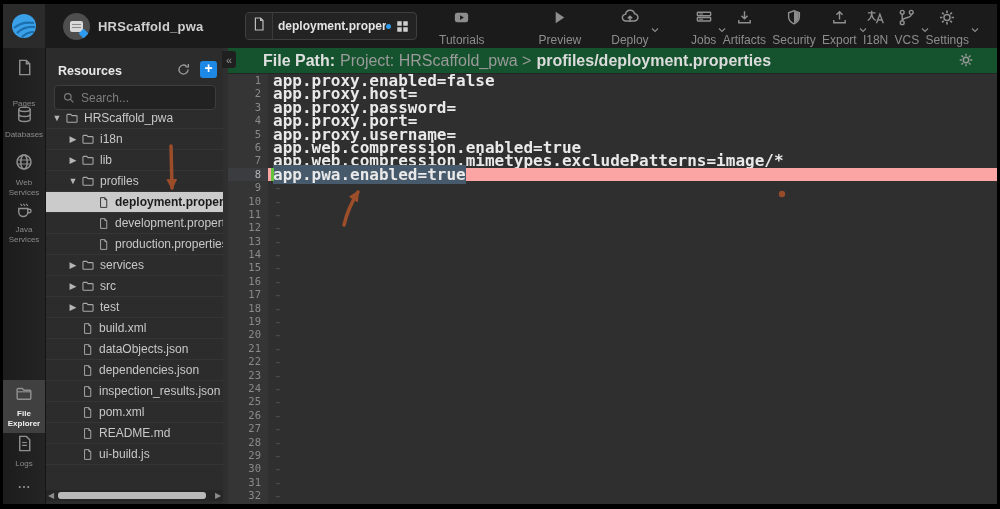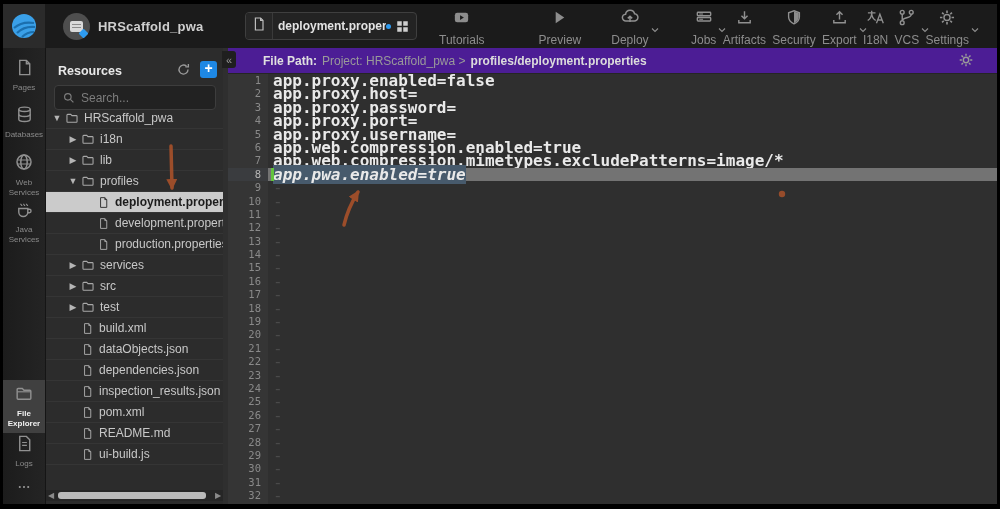--- a/index.html
+++ b/index.html
@@ -78,38 +78,38 @@
   #tree-hscroll .hs-arrow { width:10px; color:#8a8a8a; font-size:8px; text-align:center; flex:none; cursor:pointer; }
   #tree-hscroll .hs-thumb { height:7px; background:#b9b9b9; border-radius:3px;
     margin-left:2px; width:148px; cursor:pointer; }
 
   #collapse-btn { position:absolute; left:219px; top:47px; width:14px; height:17px;
     background:#1f1f1f; border-radius:0 3px 3px 0; color:#9a9a9a; font-size:11px;
     display:flex; align-items:center; justify-content:center; cursor:pointer; z-index:5; }
 
   
   #editor { position:absolute; left:225px; top:44px; right:0; bottom:0; background:#2f2f2f; }
-  #filepath-bar { position:absolute; left:0; top:0; right:0; height:26px; background:#4c1d95;
+  #filepath-bar { position:absolute; left:0; top:0; right:0; height:26px; background:#14532d;
     border-bottom:1px solid #252525; display:flex; align-items:center; padding-left:35px;
-    font-size:12px; white-space:nowrap; }
+    font-size:16px; white-space:nowrap; }
   #filepath-bar .fp-prefix { color:#e0e0e0; font-weight:bold; margin-right:5px; }
   #filepath-bar .fp-project { color:#9a9a9a; margin-right:5px; }
   #filepath-bar .fp-path { color:#dcdcdc; font-weight:bold; }
   #fp-gear { position:absolute; right:22px; top:3px; cursor:pointer; }
 
   #code-area { position:absolute; left:0; top:26px; right:0; bottom:0; overflow:hidden;
     font-family:"DejaVu Sans Mono","Liberation Mono",monospace; }
   #gutter { position:absolute; left:0; top:0; width:40px; bottom:0; background:#353535; }
   .gut-num { height:13.4px; line-height:13.4px; font-size:10.5px; color:#8a8a8a;
     text-align:right; padding-right:7px; }
   #code-lines { position:absolute; left:40px; top:0; right:0; bottom:0; background:#2f2f2f; }
   .code-line { height:13.4px; line-height:13.4px; font-size:16px; color:#e9e9e9;
     font-weight:bold; padding-left:5px; white-space:pre; position:relative; }
   .code-line.empty::before { content:"-"; color:#4a4a4a; font-weight:normal; }
-  .code-line.current { background:#737373;font-style:italic; }
+  .code-line.current { background:#fca5a5; }
   .gut-num.current { background:#3a3c3f; color:#b5b5b5; }
   .code-line .sel { background:#475a6c; }
   .code-line .cursor-bar { position:absolute; left:3px; top:0.5px; width:3px; height:12.5px;
     background:#62c33e; }
 
   
   #annotations { position:absolute; left:0; top:0; width:994px; height:500px;
     pointer-events:none; z-index:20; }
 </style>
 </head>
@@ -258,21 +258,21 @@
           </div>
                  <div class="tb-label">Settings</div>
           <span class="tb-chev"><svg width="10" height="10" viewBox="0 0 20 20" fill="none" stroke="#909090" stroke-width="1.5">
               <path d="M4,7 L10,13 L16,7" stroke="#8d8d8d" stroke-width="2.2"></path>
             </svg></span>
         </div>
       </div>
   </div>
 
   <div id="rail">
-      <div class="rail-item" style="top: 8px;">
+      <div class="rail-item" style="top: 8px; gap: 16px;">
         <span><svg width="19" height="19" viewBox="0 0 20 20" fill="none" stroke="#909090" stroke-width="1.5">
             <path d="M5,2.5 h7 l3.5,3.5 V17.5 H5 z"></path>
             <path d="M12,2.5 V6 h3.5"></path>
           </svg></span>
         <div class="rail-label">Pages</div>
       </div>
       <div class="rail-item" style="top: 55px;">
         <span><svg width="19" height="19" viewBox="0 0 20 20" fill="none" stroke="#909090" stroke-width="1.5">
             <ellipse cx="10" cy="4.5" rx="6" ry="2.3"></ellipse>
             <path d="M4,4.5 V15 c0,1.3 2.7,2.3 6,2.3 s6,-1 6,-2.3 V4.5"></path>

